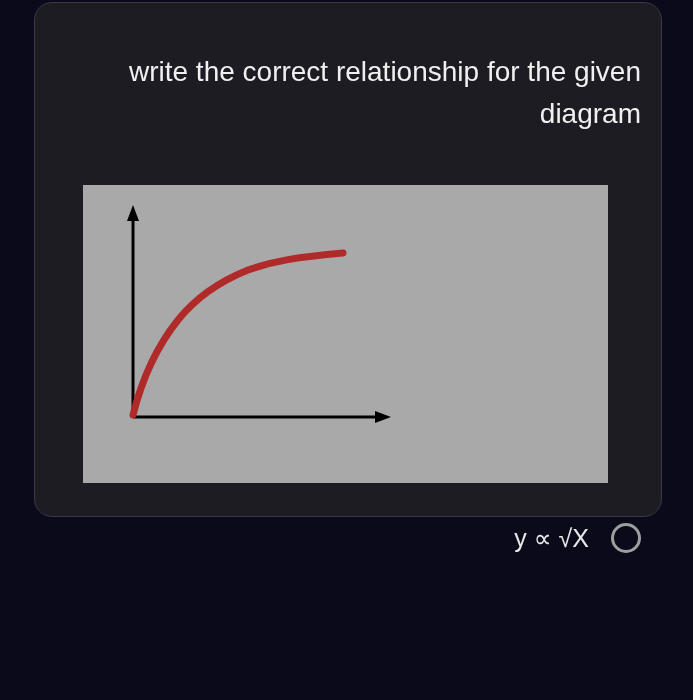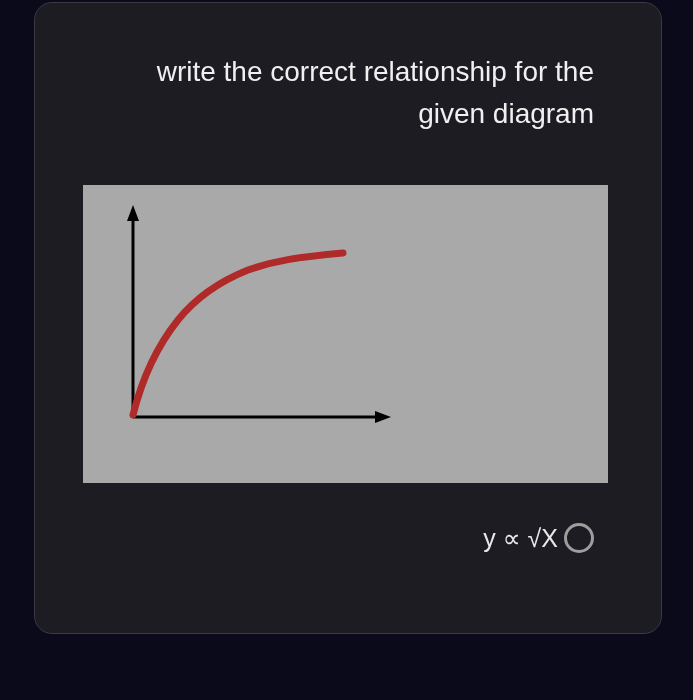--- a/index.html
+++ b/index.html
@@ -13,25 +13,25 @@
       height: 700px;
       font-family: Arial, Helvetica, sans-serif;
       color: #e8e8e8;
       overflow: hidden;
     }
     .card {
       position: absolute;
       top: 2px;
       left: 34px;
       width: 628px;
-      height: 632px;
+      height: 515px;
       background: #1c1c22;
       border: 1px solid #3a3a44;
       border-radius: 18px;
-      padding: 48px 67px 20px 48px;
+      padding: 48px 20px 20px 48px;
     }
     .question-text {
       font-size: 28px;
       font-weight: 400;
       text-align: right;
       line-height: 1.5;
       color: #f0f0f0;
       margin-bottom: 50px;
     }
     .diagram-wrap {
@@ -50,21 +50,21 @@
       display: flex;
       flex-direction: column;
       gap: 30px;
       align-items: flex-end;
       margin-top: 30px;
       padding-right: 0;
     }
     .option-row {
       display: flex;
       align-items: center;
-      gap: 6px;
+      gap: 22px;
       font-size: 25px;
       color: #e8e8e8;
       margin-left: 36px;
     }
     .option-label {
       text-align: right;
     }
     .radio {
       width: 30px;
       height: 30px;

